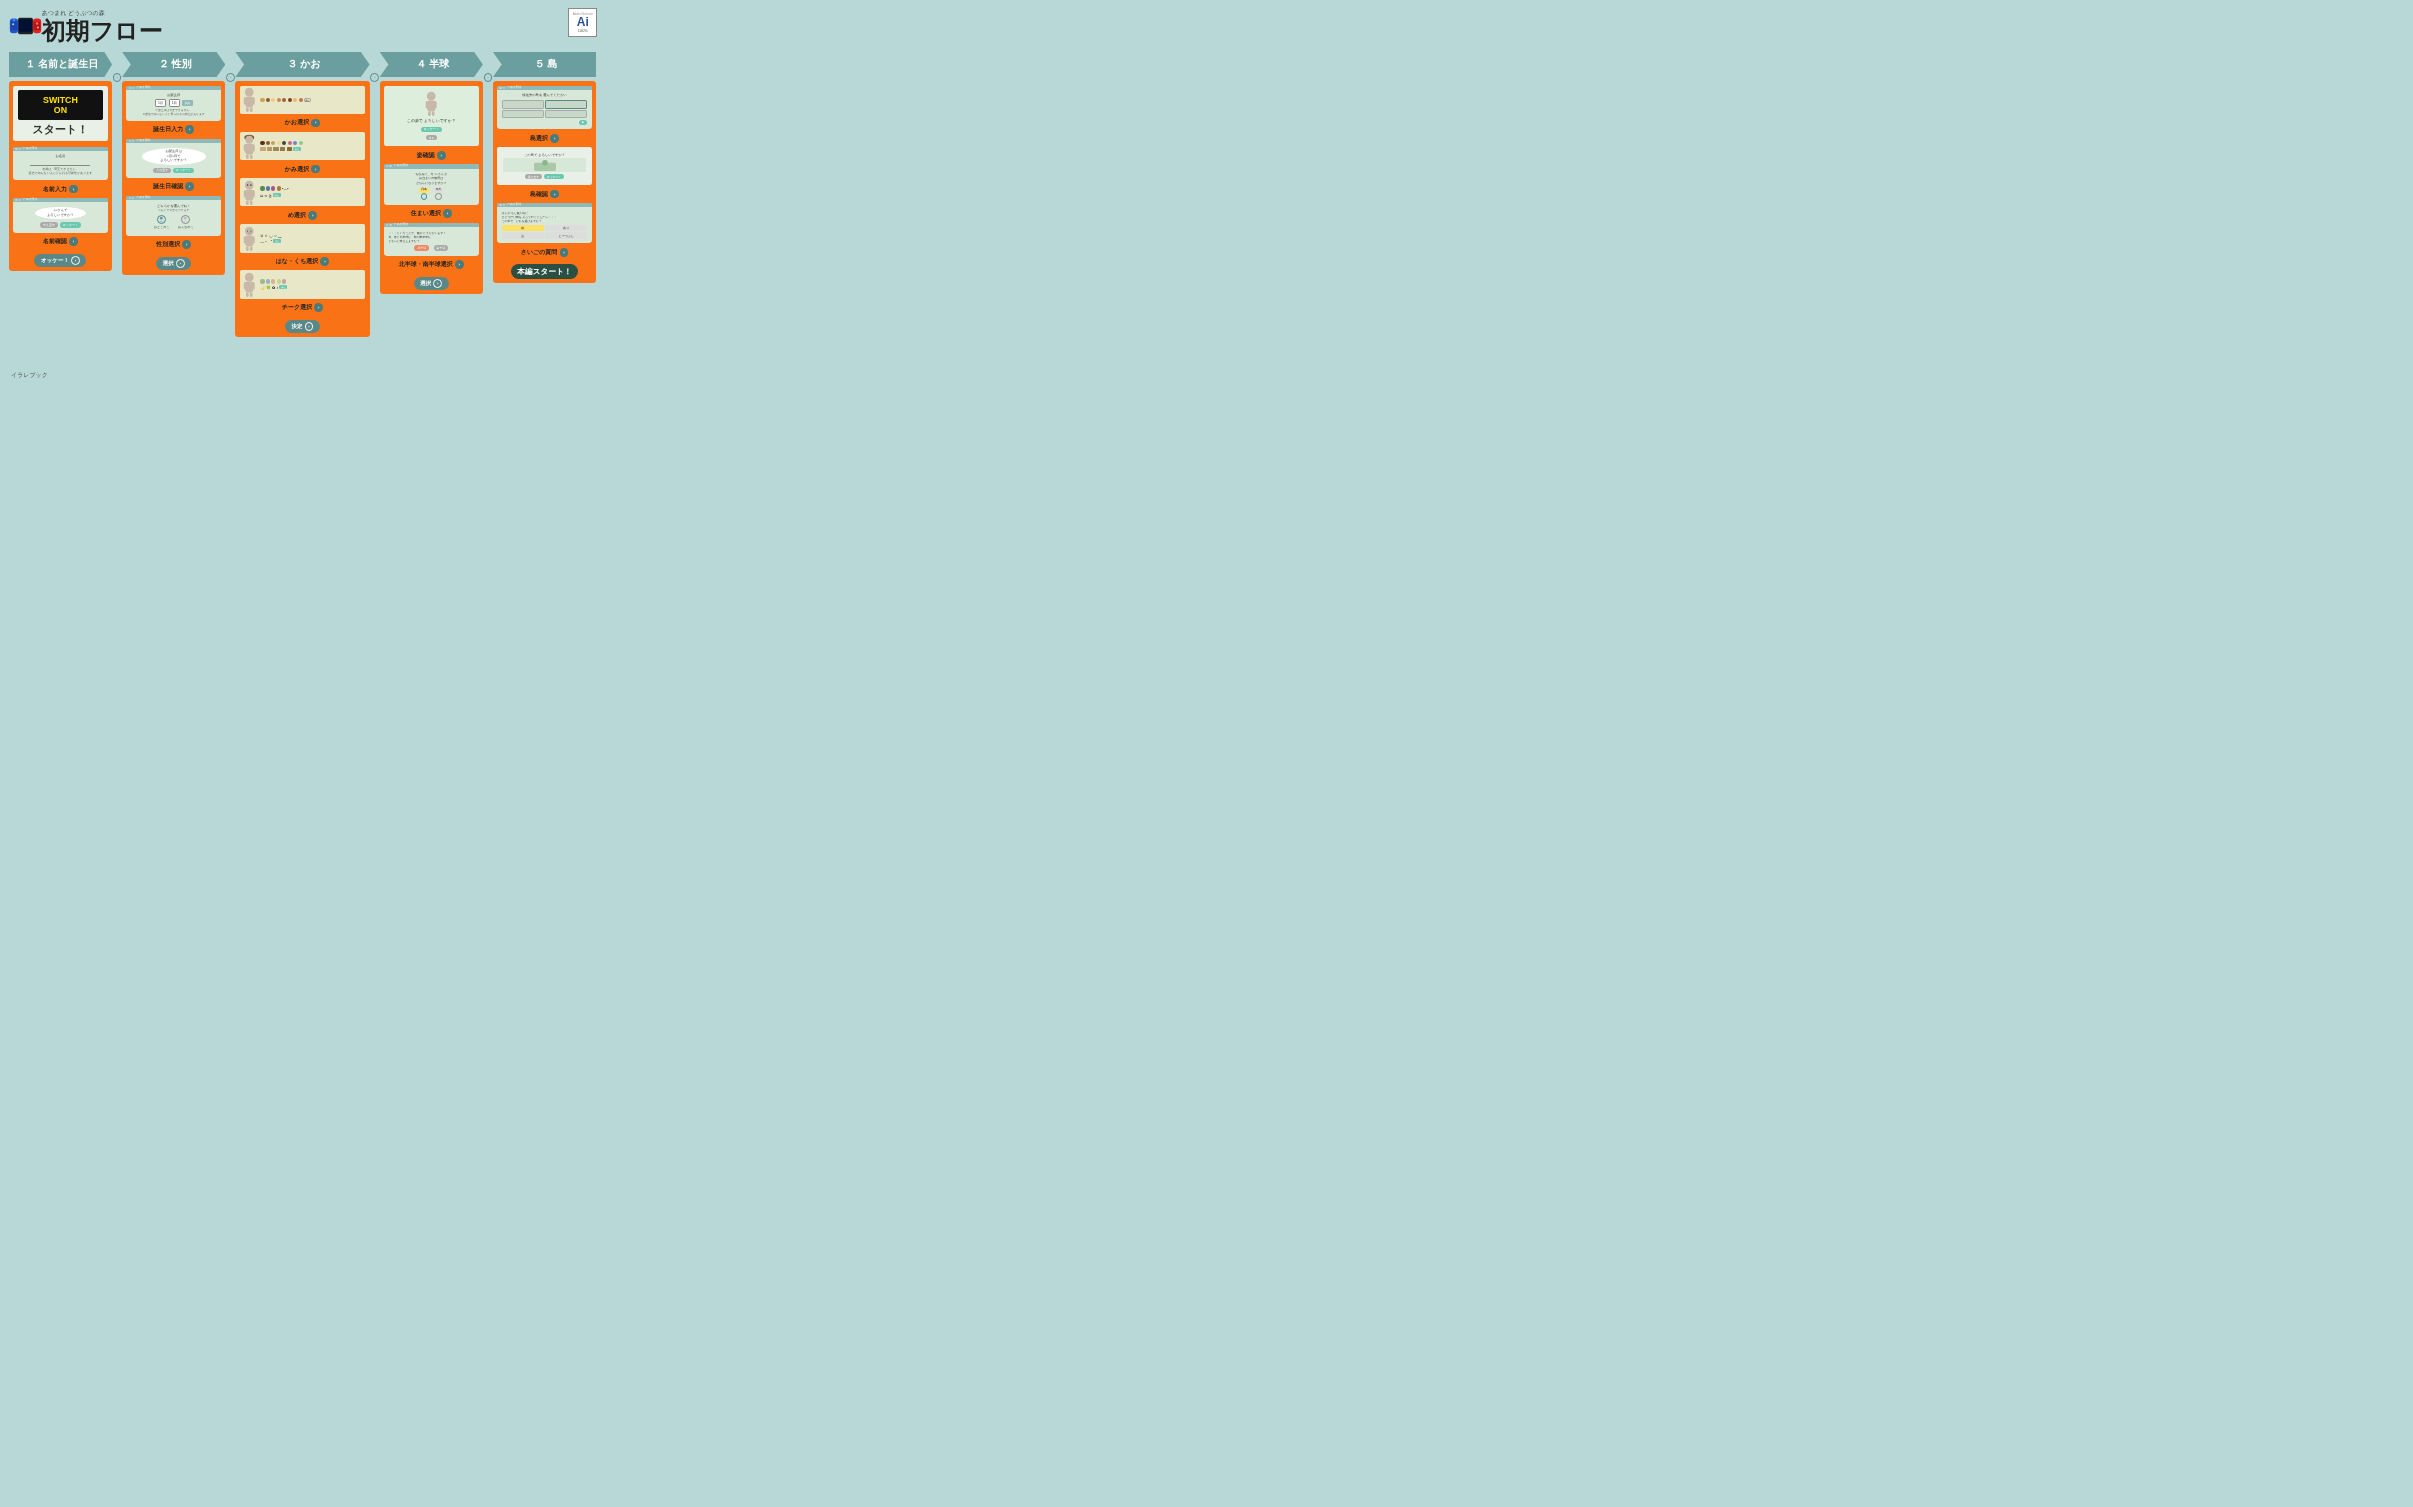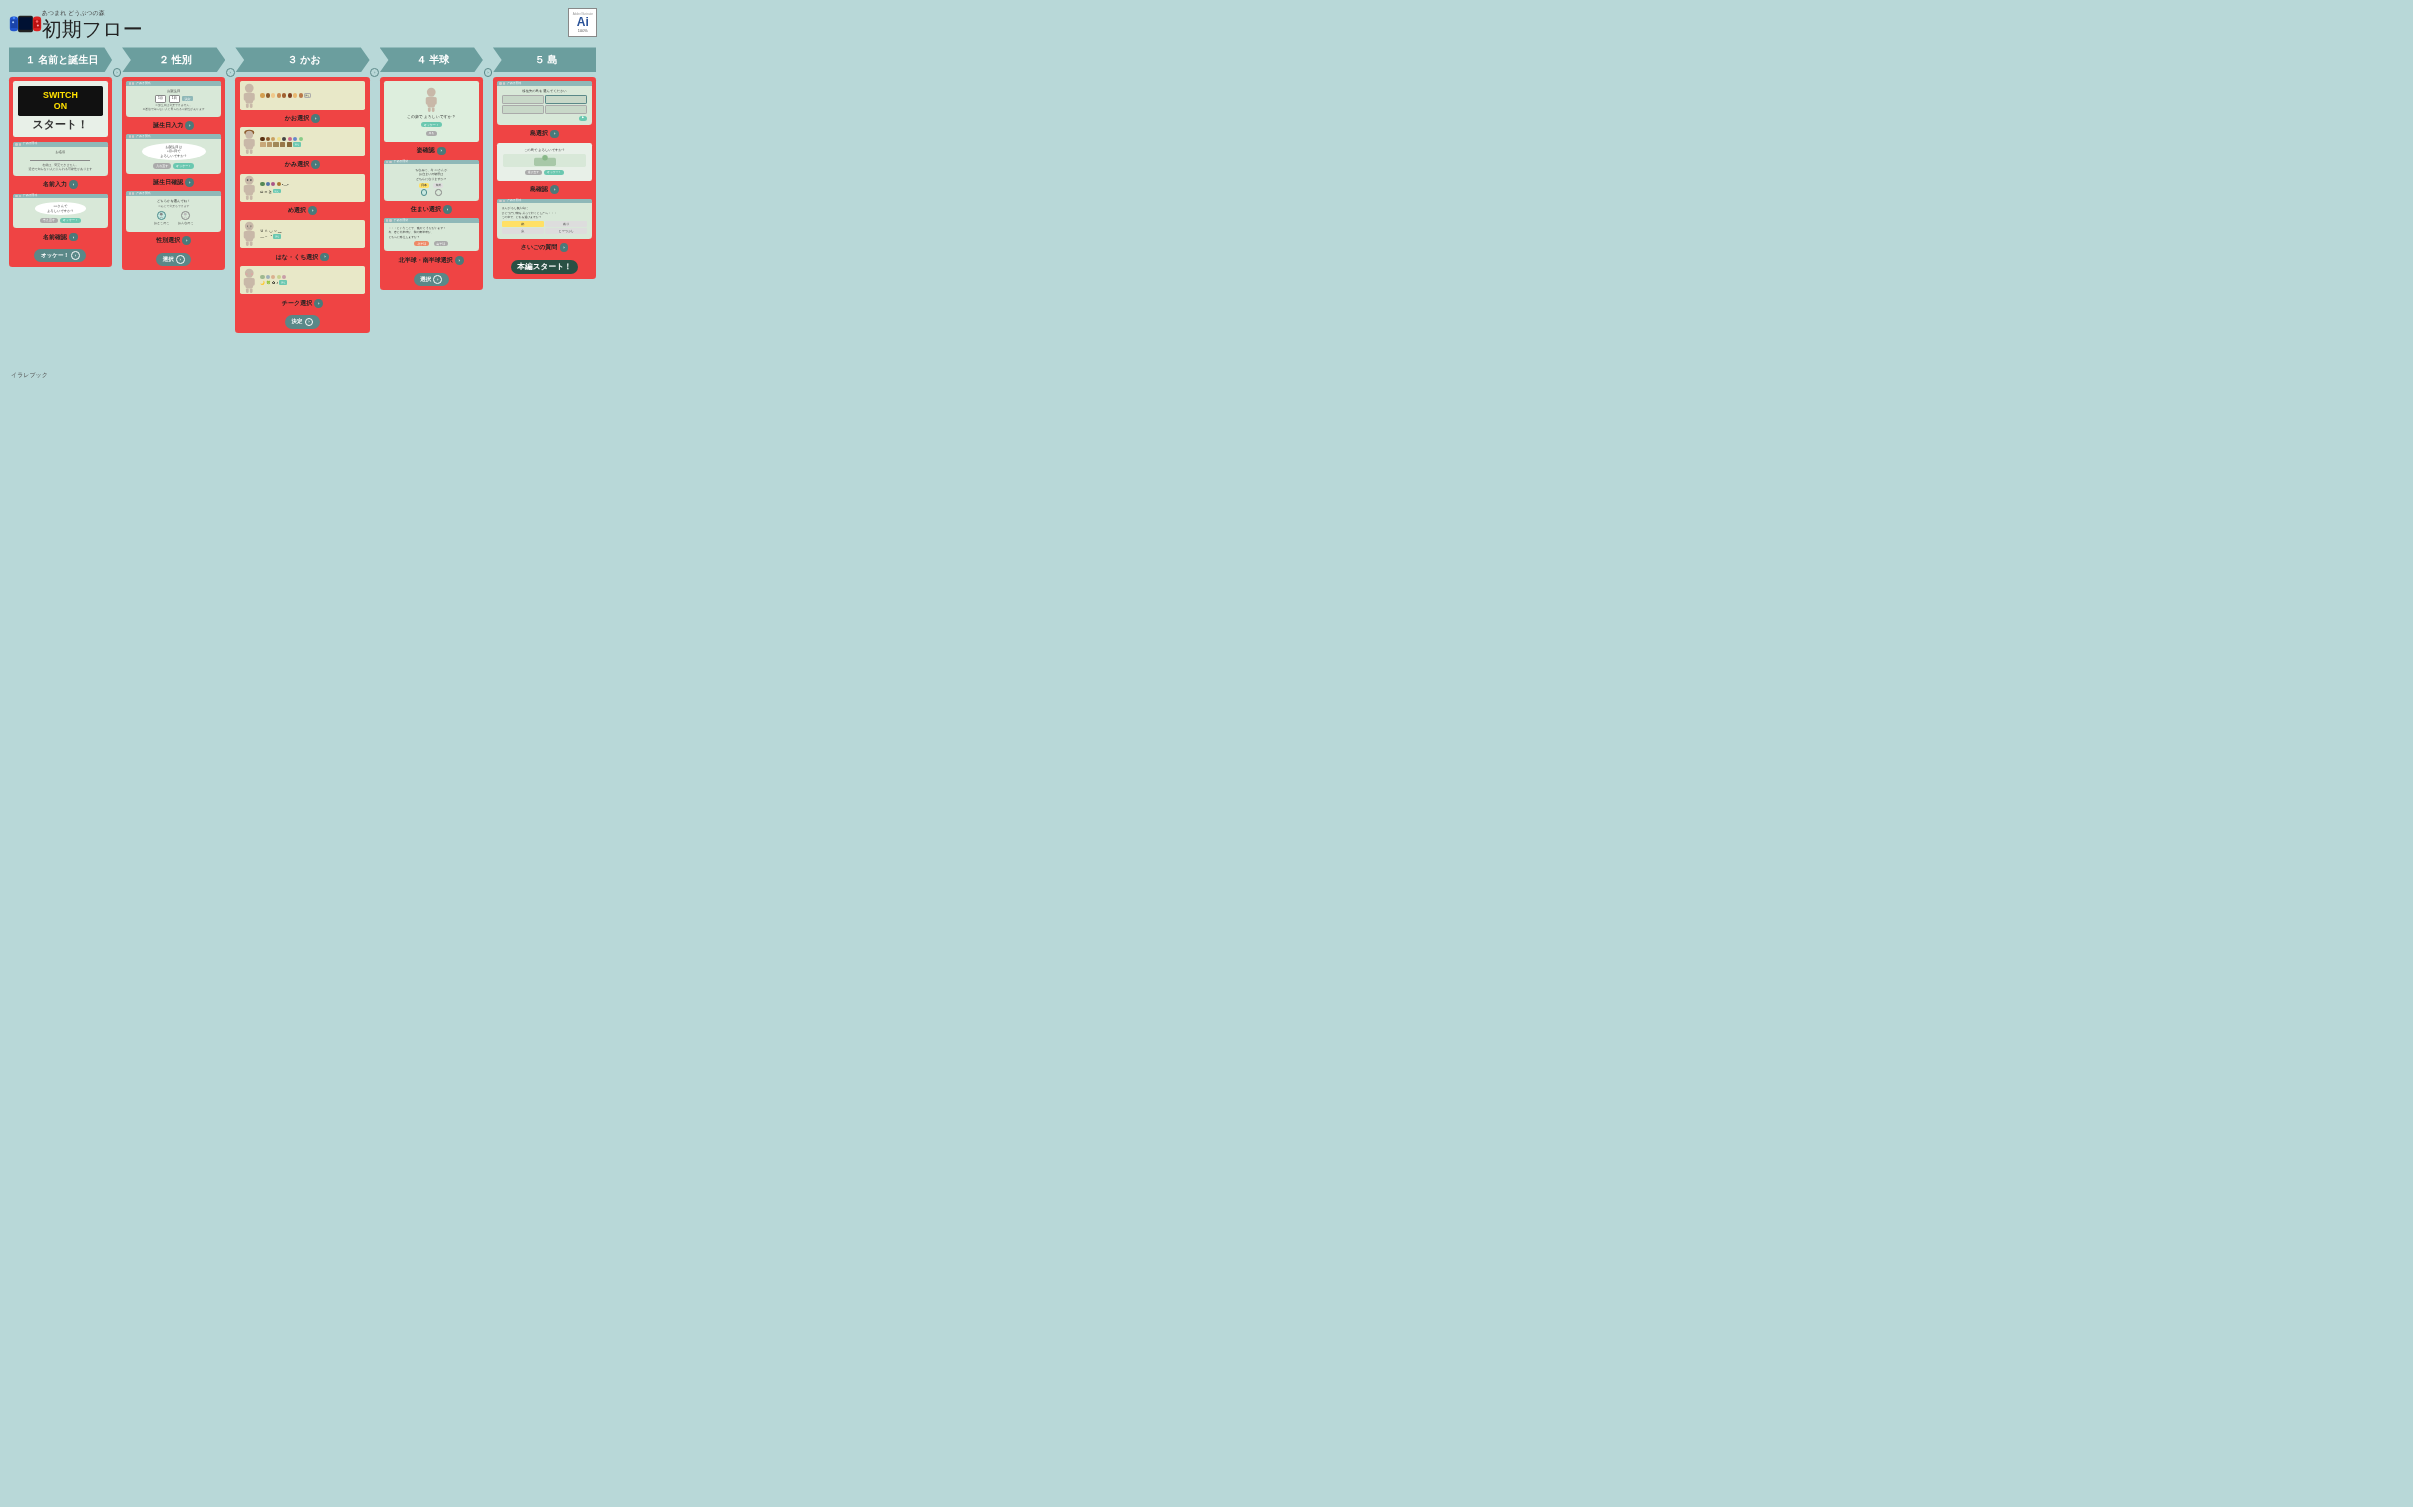--- a/index.html
+++ b/index.html
@@ -19,22 +19,22 @@
     .header-text {
       display: flex;
       flex-direction: column;
     }
     .header-subtitle {
       font-size: 6px;
       color: #444;
       font-weight: normal;
     }
     .header-title {
-      font-size: 20px;
-      font-weight: 400;
+      font-size: 24px;
+      font-weight: 700;
       color: #222;
       line-height: 1.1;
     }
     .ai-badge {
       position: absolute;
       top: 7.7px;
       right: 7.7px;
       width: 29px;
       height: 29px;
       border: 1.1px solid #888;
@@ -80,21 +80,21 @@
       clip-path: polygon(0 0, calc(100% - 8.8px) 0, 100% 50%, calc(100% - 8.8px) 100%, 0 100%, 8.8px 50%);
       margin-bottom: 4.4px;
       text-align: center;
       white-space: nowrap;
     }
     .flow-column:first-child .step-header {
       clip-path: polygon(0 0, calc(100% - 8.8px) 0, 100% 50%, calc(100% - 8.8px) 100%, 0 100%);
     }
     
     .column-body {
-      background-color: #ef4444;
+      background-color: #f97316;
       border-radius: 3.3px;
       padding: 4.4px;
       display: flex;
       flex-direction: column;
       gap: 3.3px;
       flex: 1;
     }
     
     .screen-card {
       background: #e8f0e8;

